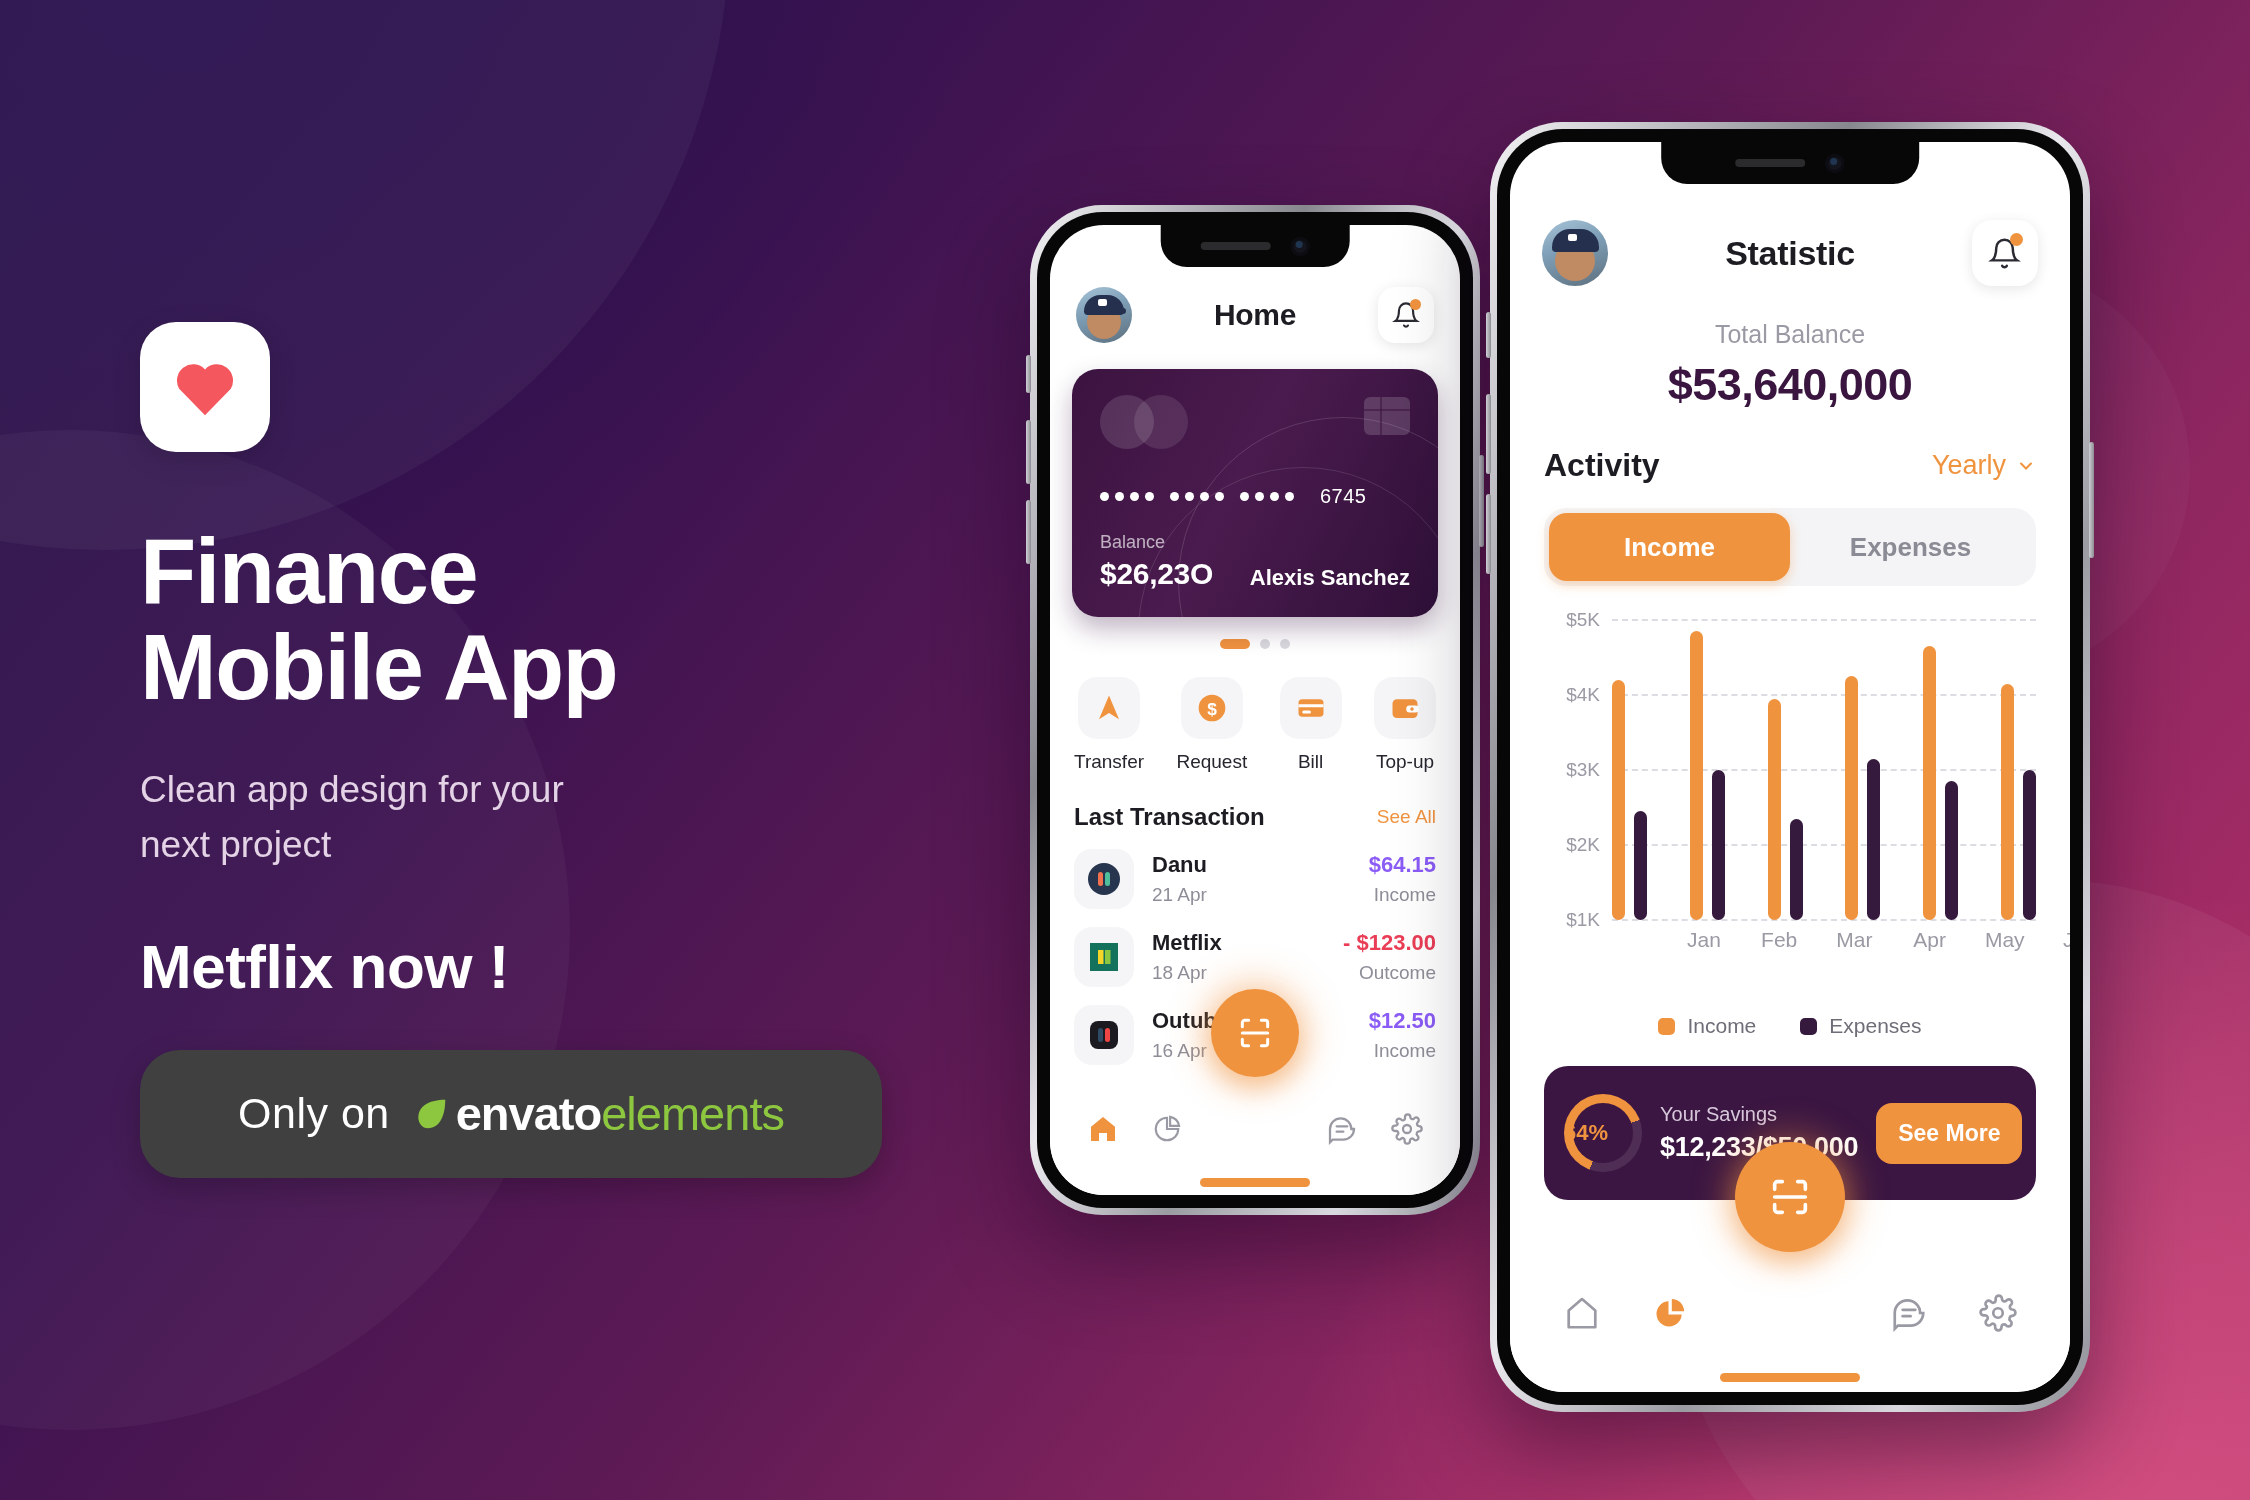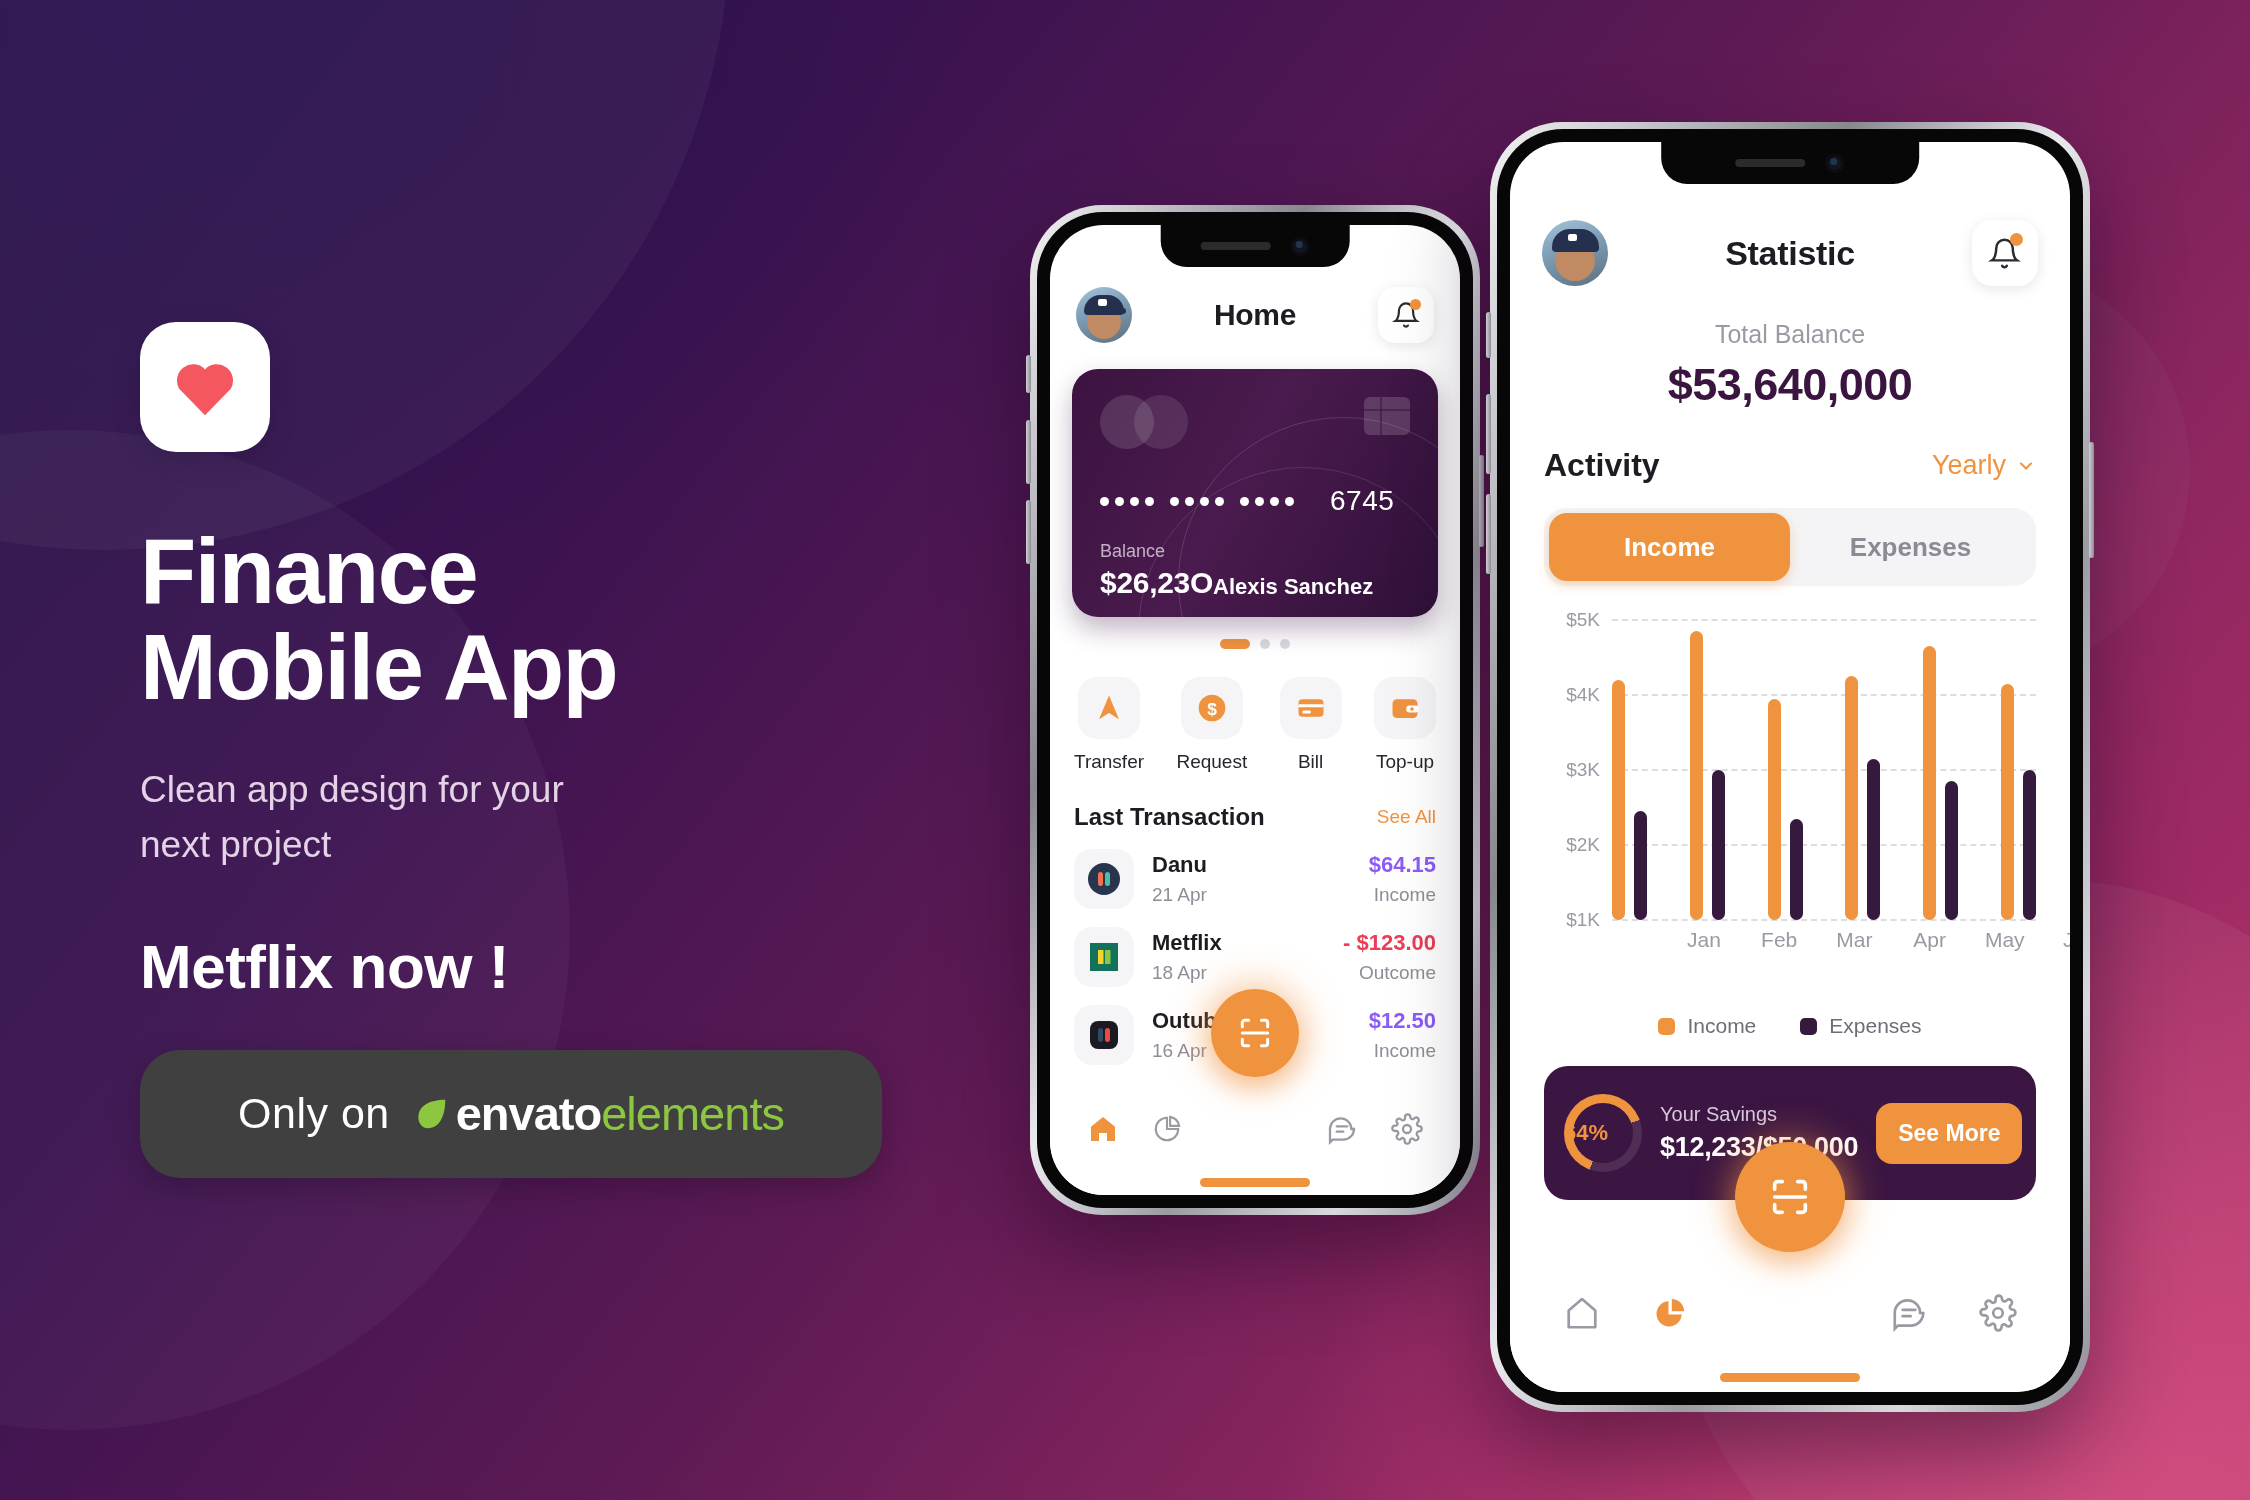--- a/index.html
+++ b/index.html
@@ -149,22 +149,22 @@
   .cc-circles span { width: 54px; height: 54px; border-radius: 50%; background: rgba(255,255,255,0.13); display:block;}
   .cc-circles span:last-child { margin-left: -20px; background: rgba(255,255,255,0.10); }
   .cc-chip { position:absolute; right:28px; top:28px; width: 46px; height: 38px; border-radius: 6px;
     background: rgba(255,255,255,0.16); }
   .cc-chip::before, .cc-chip::after { content:''; position:absolute; background: rgba(60,20,60,0.55); }
   .cc-chip::before { left:0; top:12px; width:100%; height:2px; }
   .cc-chip::after { left:16px; top:0; width:2px; height:100%; }
   .cc-number { display:flex; align-items:center; gap: 16px; margin-top: 36px; color:#fff; }
   .dots4 { display: flex; gap: 6px; }
   .dots4 i { width: 9px; height: 9px; border-radius: 50%; background: #fff; display:block; }
-  .cc-last { font-size: 28px; font-weight: 500; letter-spacing: 0.5px; margin-left: 20px; }
-  .cc-bottom { display:flex; align-items:flex-end; margin-top: 24px; position:relative; z-index:2;}
+  .cc-last { font-size: 20px; font-weight: 500; letter-spacing: 0.5px; margin-left: 10px; }
+  .cc-bottom { display:flex; align-items:flex-end; justify-content: space-between; margin-top: 24px; position:relative; z-index:2;}
   .cc-bal-label { color: rgba(255,255,255,0.66); font-size: 18px; margin-bottom: 4px; }
   .cc-bal-value { color: #fff; font-size: 30px; font-weight: 700; letter-spacing: -0.3px; }
   .cc-name { color: #fff; font-size: 22px; font-weight: 600; }
 
   .dots-pager { display:flex; justify-content:center; gap:10px; margin-top: 22px; align-items:center;}
   .dots-pager i { width: 10px; height: 10px; border-radius: 6px; background: #d9d9de; display:block;}
   .dots-pager i.active { width: 30px; background: #f0933f; }
 
   .quick-row { display:flex; justify-content: space-between; padding: 28px 24px 0 24px; }
   .quick-item { display:flex; flex-direction: column; align-items: center; gap: 12px; }

